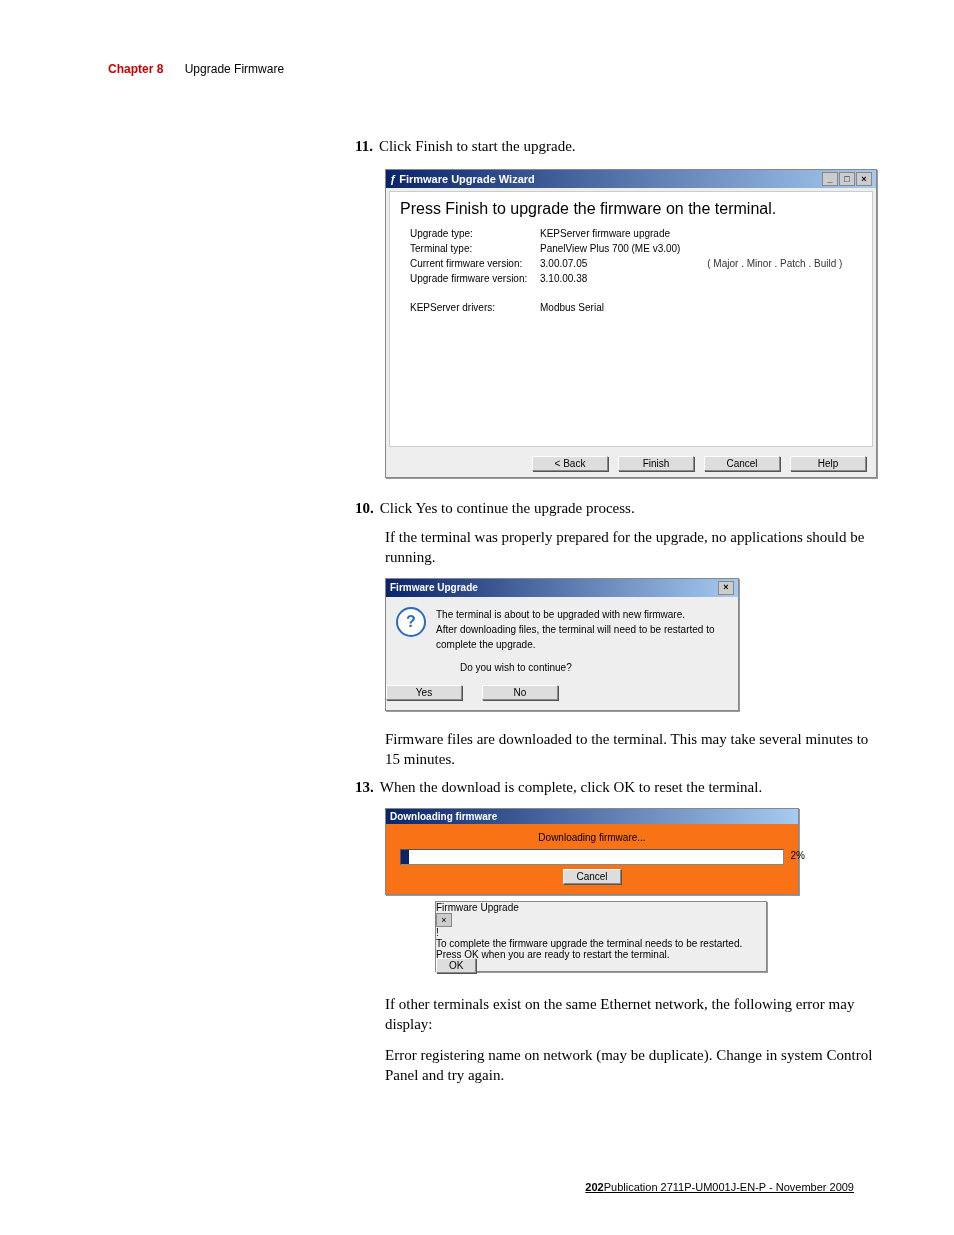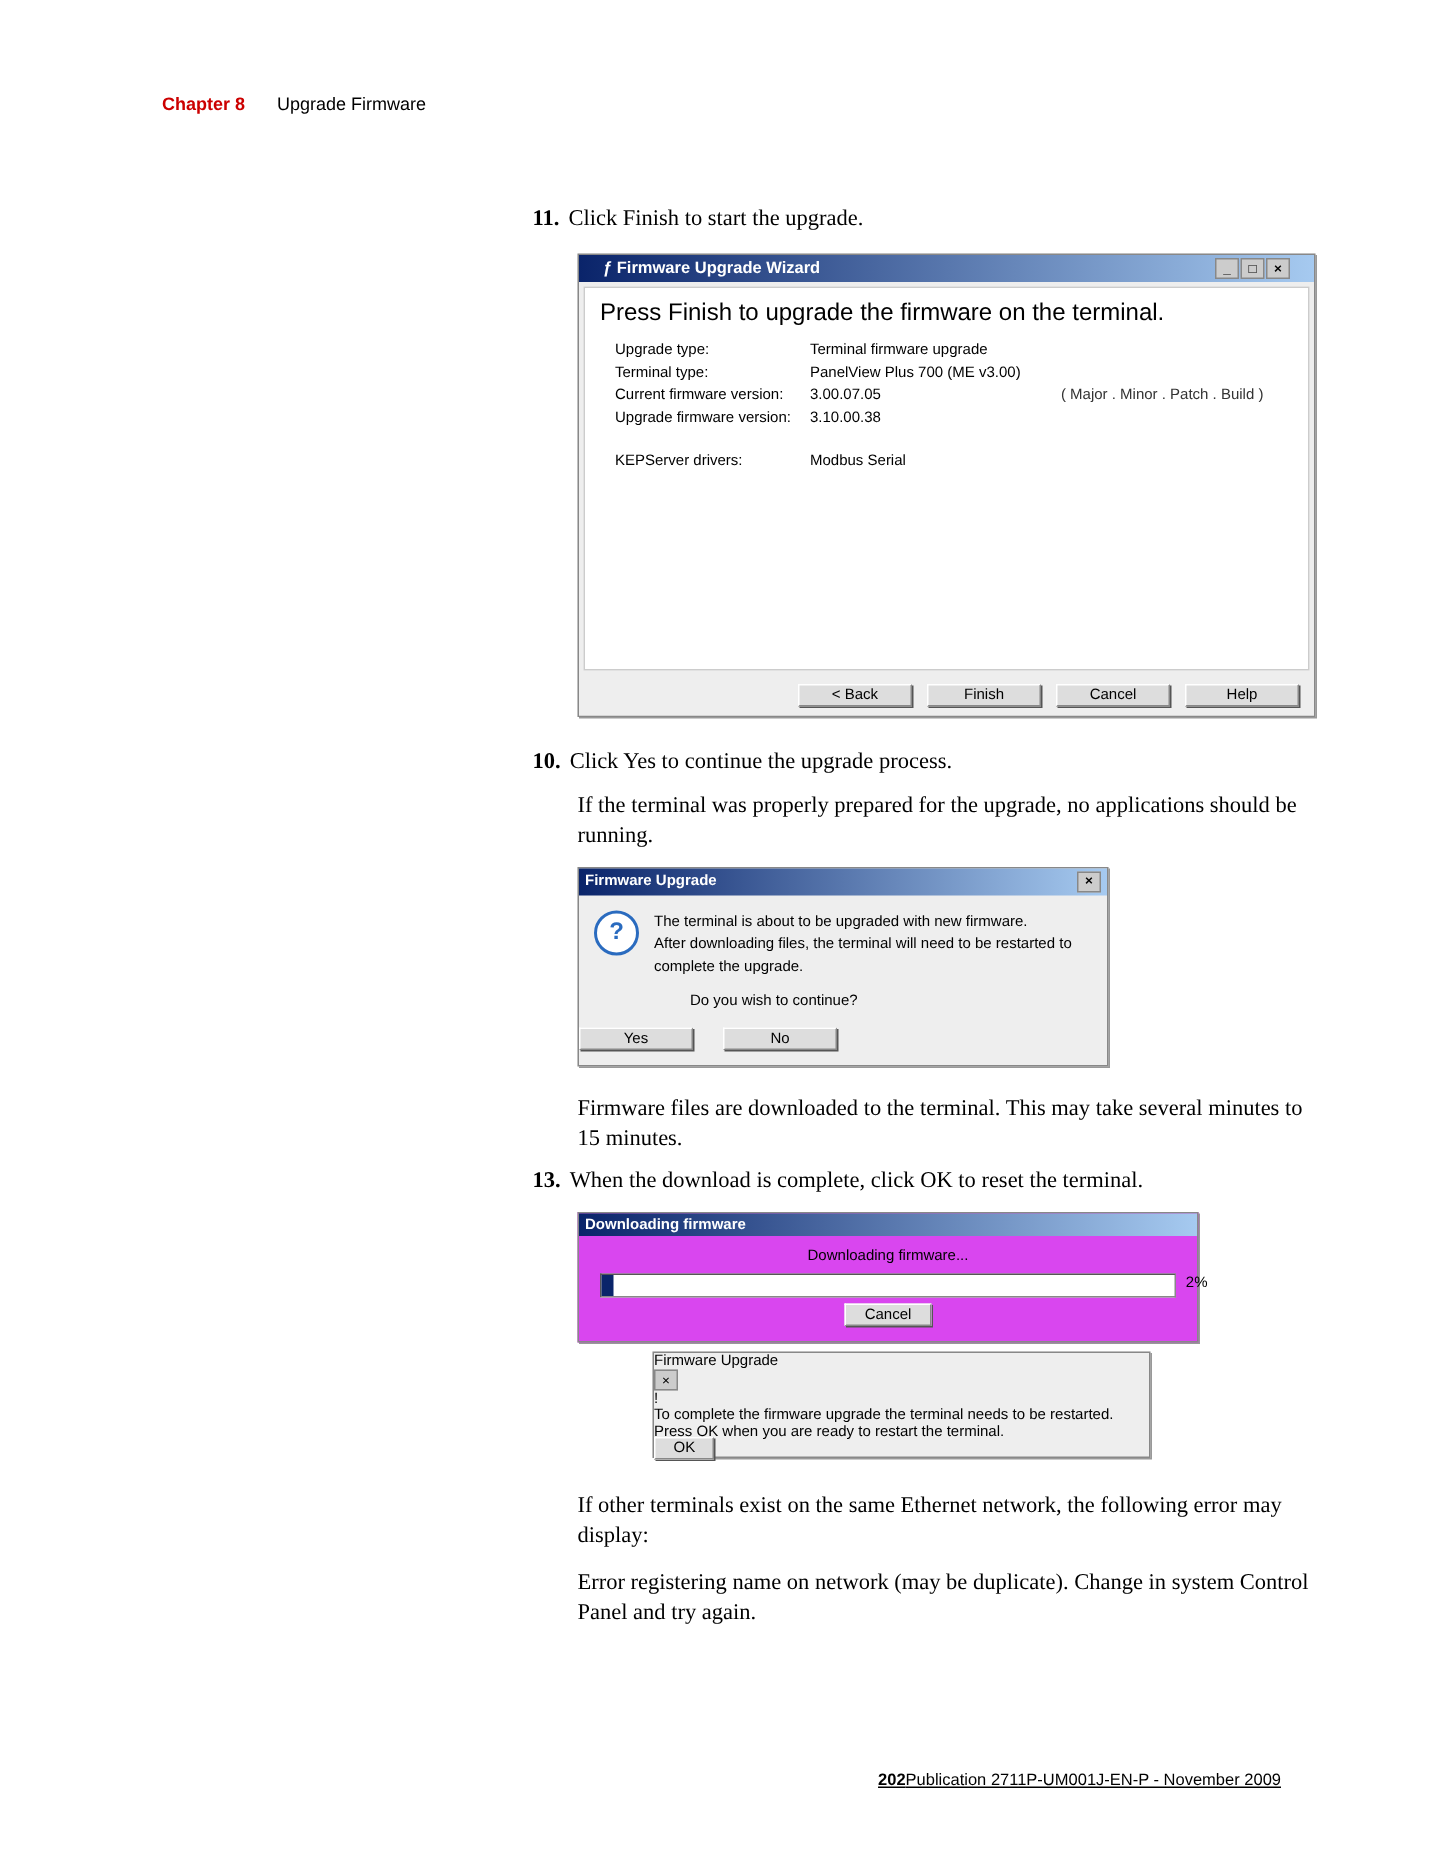--- a/index.html
+++ b/index.html
@@ -53,21 +53,21 @@
     font-family: Tahoma, Arial, sans-serif;
     font-size: 10px;
     color: #000;
     box-shadow: 1px 1px 0 #999;
   }
   .titlebar {
     background: linear-gradient(to right, #0a246a, #a6caf0);
     color: #fff;
     font-weight: bold;
     font-size: 11px;
-    padding: 2px 16px;
+    padding: 2px 4px;
     display: flex;
     align-items: center;
     justify-content: space-between;
   }
   .titlebar .wcontrols { display:flex; gap:1px; }
   .titlebar .wbtn {
     width: 14px; height: 12px;
     background: #ccc;
     border: 1px solid #888;
     display:flex;align-items:center;justify-content:center;
@@ -135,21 +135,21 @@
   .dialog .msg { flex:1; line-height:1.5; }
   .dialog .dlg-buttons { text-align:center; padding-bottom:10px; display:flex; justify-content:flex-start; gap:20px;}
   
   .downloading {
     width: 412px;
     margin-left: 30px;
     margin-top: 12px;
     margin-bottom: 6px;
     font-family: Tahoma, Arial, sans-serif;
     font-size: 10px;
-    background: #d946ef;
+    background: #f97316;
     border: 1px solid #888;
     box-shadow: 1px 1px 0 #999;
   }
   .downloading .titlebar3 {
     background: linear-gradient(to right, #0a246a, #a6caf0);
     color:#fff; font-weight:bold; padding:2px 4px;
   }
   .downloading .dbody { padding: 8px 14px 12px 14px; text-align:center; }
   .progress-outer {
     height: 14px;
@@ -219,21 +219,21 @@
       <span class="wcontrols">
         <span class="wbtn">_</span>
         <span class="wbtn">□</span>
         <span class="wbtn">×</span>
       </span>
     </div>
     <div class="wizard-body">
       <div class="heading">Press Finish to upgrade the firmware on the terminal.</div>
       <div class="field-row">
         <span class="lbl">Upgrade type:</span>
-        <span class="val">Terminal firmware upgrade</span>
+        <span class="val">KEPServer firmware upgrade</span>
       </div>
       <div class="field-row">
         <span class="lbl">Terminal type:</span>
         <span class="val">PanelView Plus 700   (ME v3.00)</span>
       </div>
       <div class="field-row">
         <span class="lbl">Current firmware version:</span>
         <span class="val">3.00.07.05</span>
         <span class="annot">( Major . Minor . Patch . Build )</span>
       </div>

